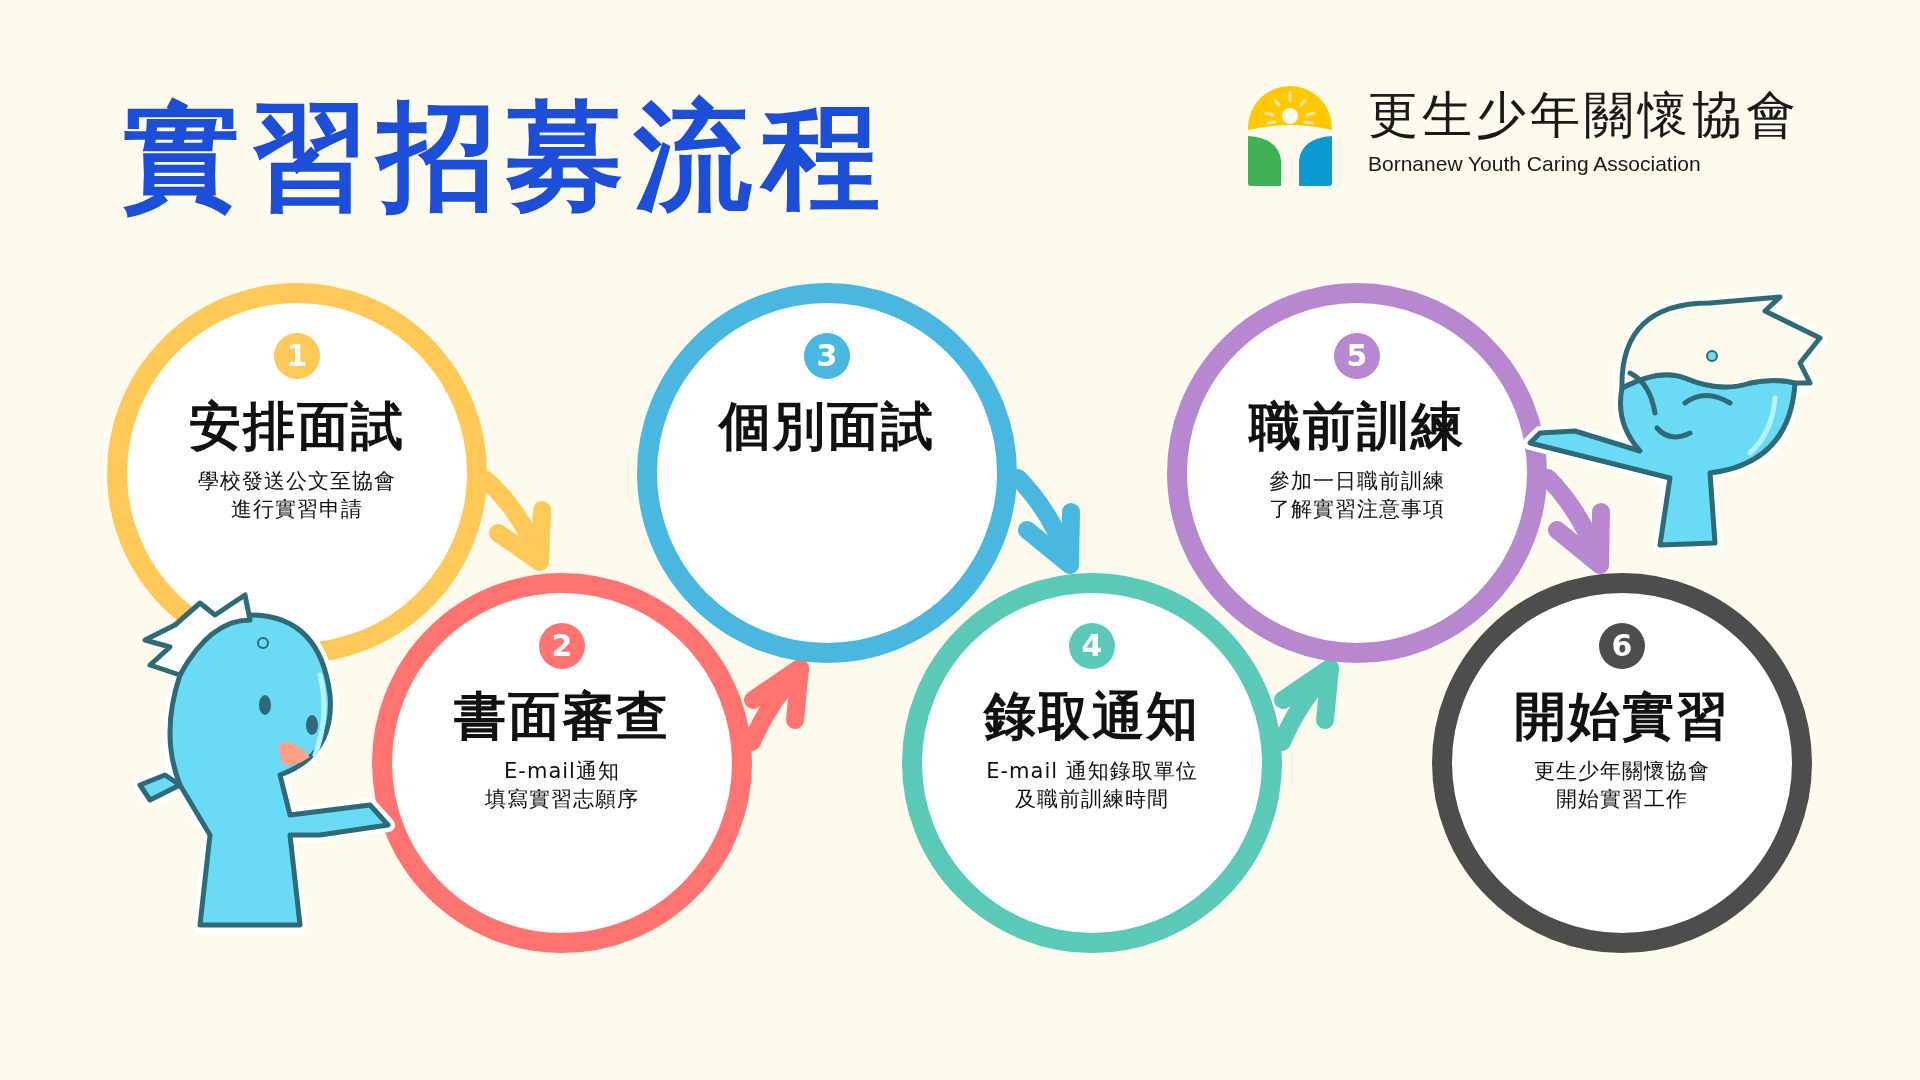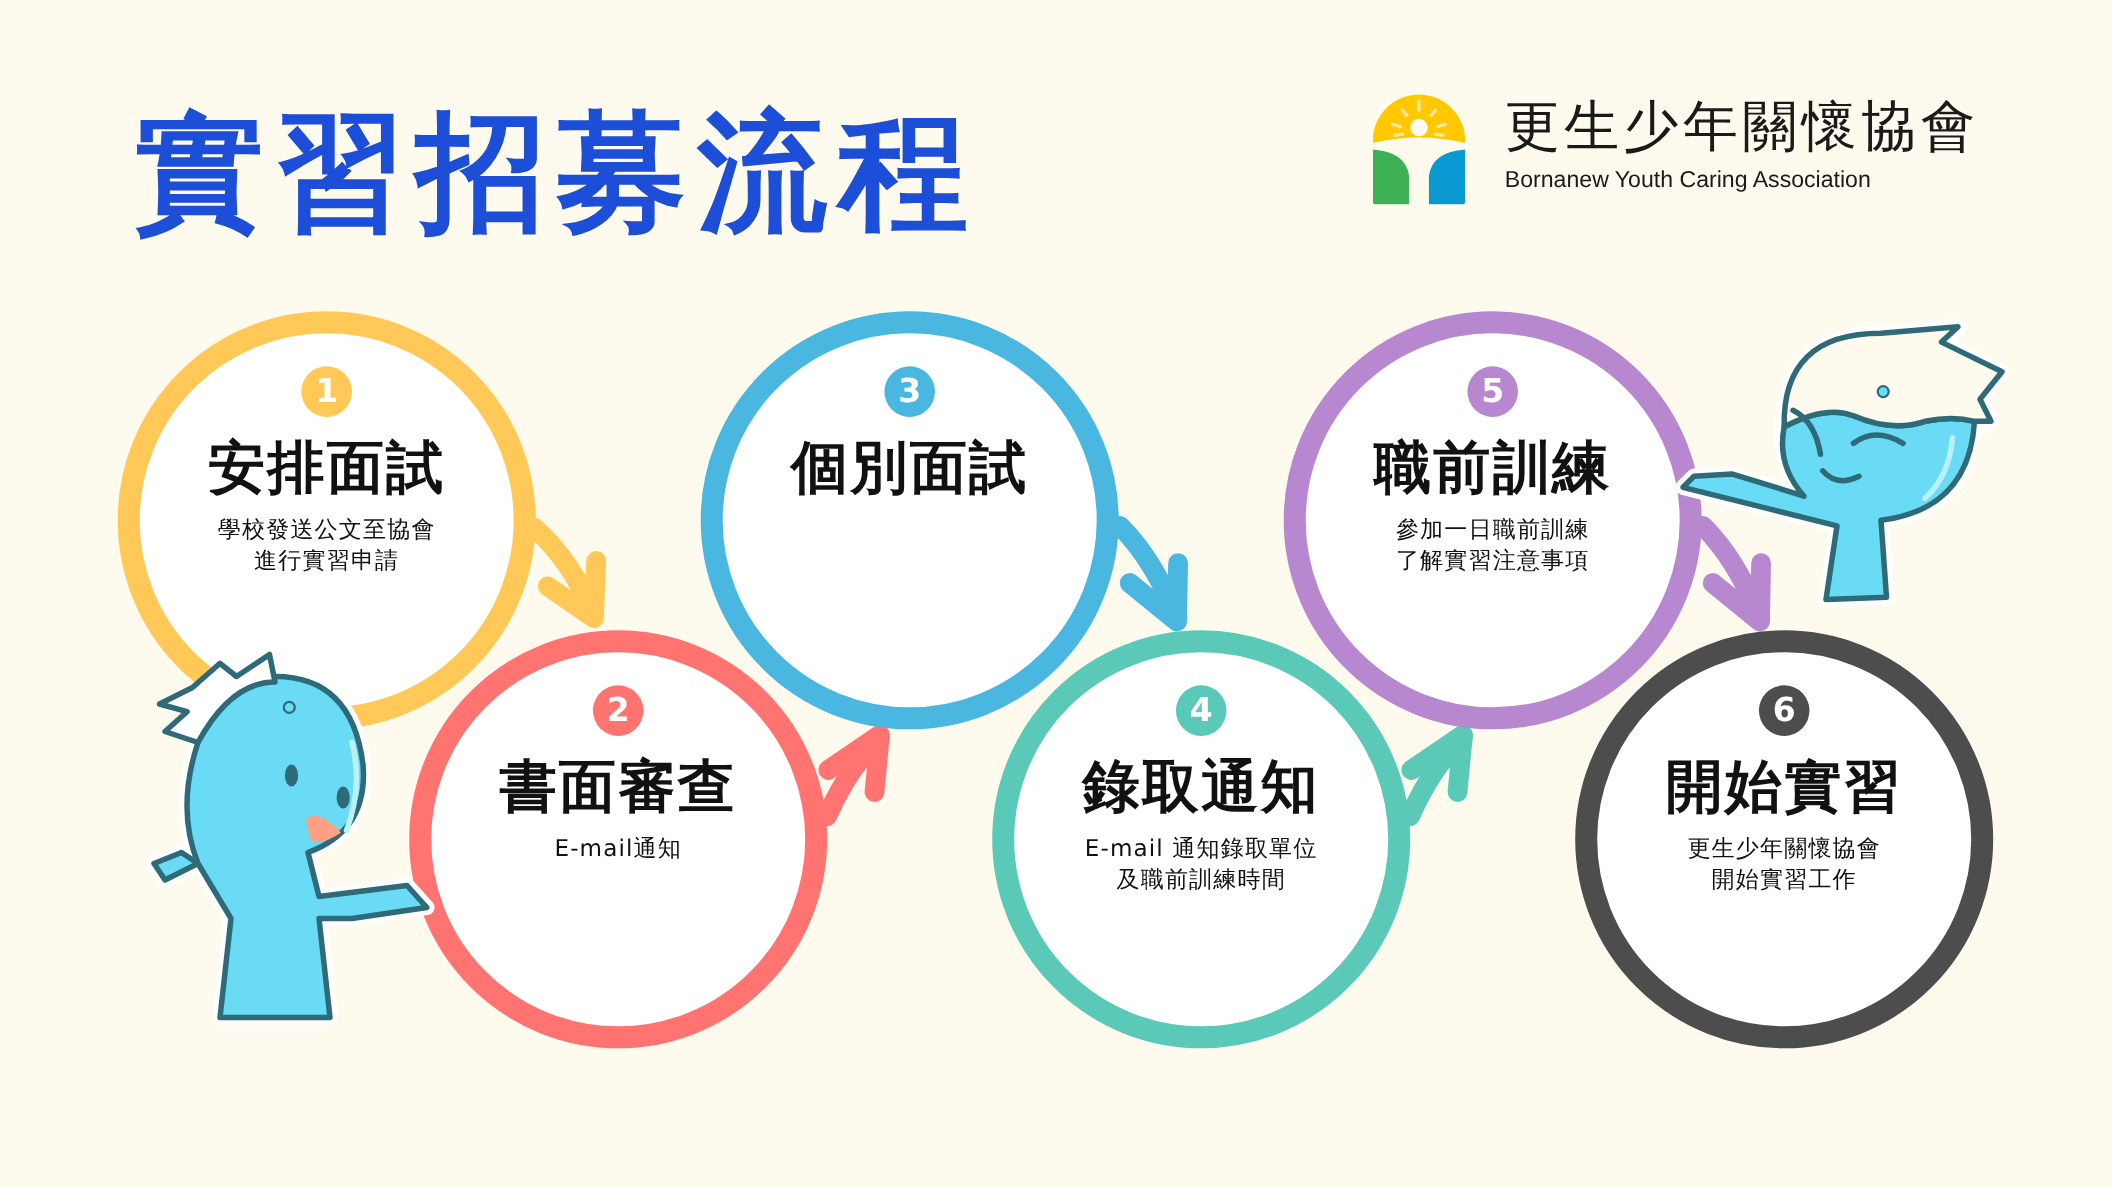--- a/index.html
+++ b/index.html
@@ -138,20 +138,21 @@
     </div>
   </div>
 </div>
 
 <div class="step" style="left:372px; top:573px; border-color:#FF7471;">
   <div class="step-inner">
     <div class="step-num" style="background:#FF7471;">2</div>
     <div class="step-title">書面審查</div>
     <div class="step-desc">
       <div>E-mail通知</div>
+      <div>填寫實習志願序</div>
     </div>
   </div>
 </div>
 
 <div class="step" style="left:902px; top:573px; border-color:#5BC9B8;">
   <div class="step-inner">
     <div class="step-num" style="background:#5BC9B8;">4</div>
     <div class="step-title">錄取通知</div>
     <div class="step-desc">
       <div>E-mail 通知錄取單位</div>

